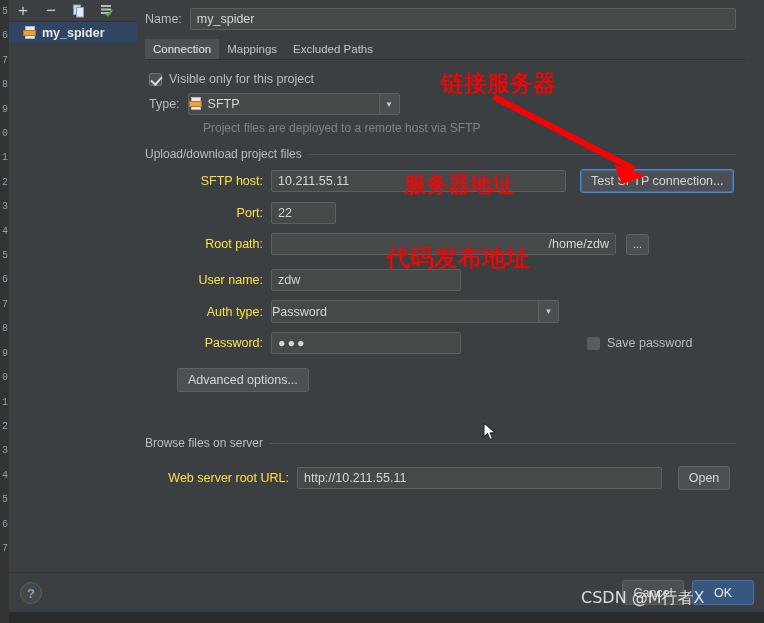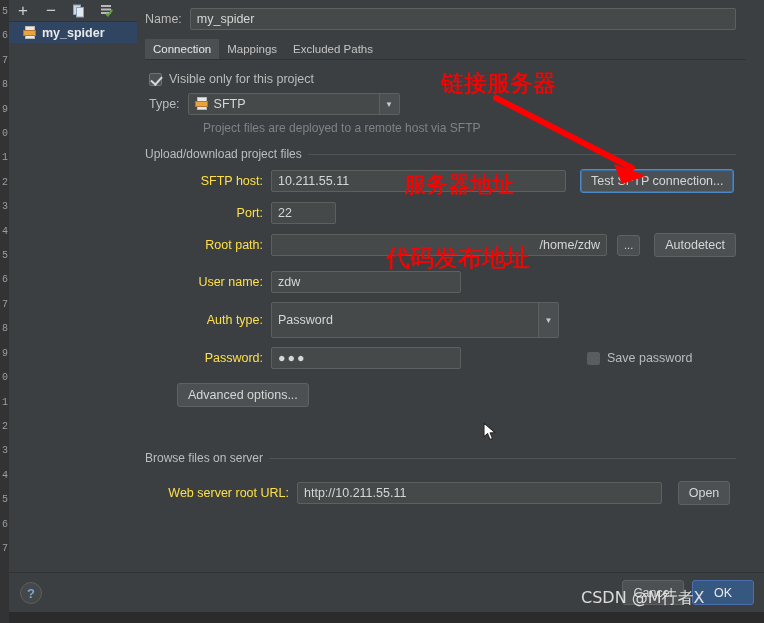--- a/index.html
+++ b/index.html
@@ -143,21 +143,20 @@
 
   .type-row { display: flex; align-items: center; gap: 8px; margin-left: 4px; }
   .combo {
     display: flex; align-items: center;
     height: 22px;
     background: #45494a;
     border: 1px solid #5e6060;
     border-radius: 2px;
     color: #d6d6d6;
     font-size: 12.5px;
-    padding-left: 6px;
     position: relative;
   }
   .combo .arrowbox {
     margin-left: auto;
     width: 20px; height: 100%;
     border-left: 1px solid #5e6060;
     background: #4b4f51;
     display: flex; align-items: center; justify-content: center;
     color: #c9c9c9;
     font-size: 8px;
@@ -427,33 +426,32 @@
           <span>22</span>
         </div>
       </div>
 
       <div class="field-row">
         <span class="field-label">Root path:</span>
         <div class="textfield" style="width:345px; height:22px;justify-content:flex-end;">
           <span>/home/zdw</span>
         </div>
         <div class="btn small-dots" style="margin-left:2px;">...</div>
-        <div class="btn" style="margin-left:6px;">Autodetect</div>
       </div>
 
       <div class="field-row" style="margin-top:14px;">
         <span class="field-label">User name:</span>
         <div class="textfield" style="width:190px; height:22px;">
           <span>zdw</span>
         </div>
       </div>
 
       <div class="field-row">
         <span class="field-label">Auth type:</span>
-        <div class="combo" style="width:288px; height:36px;gap:40px;">
+        <div class="combo" style="width:288px; height:23px;gap:40px;">
           <span>Password</span>
           <span class="arrowbox">▼</span>
         </div>
       </div>
 
       <div class="field-row">
         <span class="field-label">Password:</span>
         <div class="textfield" style="width:190px; height:22px; letter-spacing:2px;">
           <span>●●●</span>
         </div>

